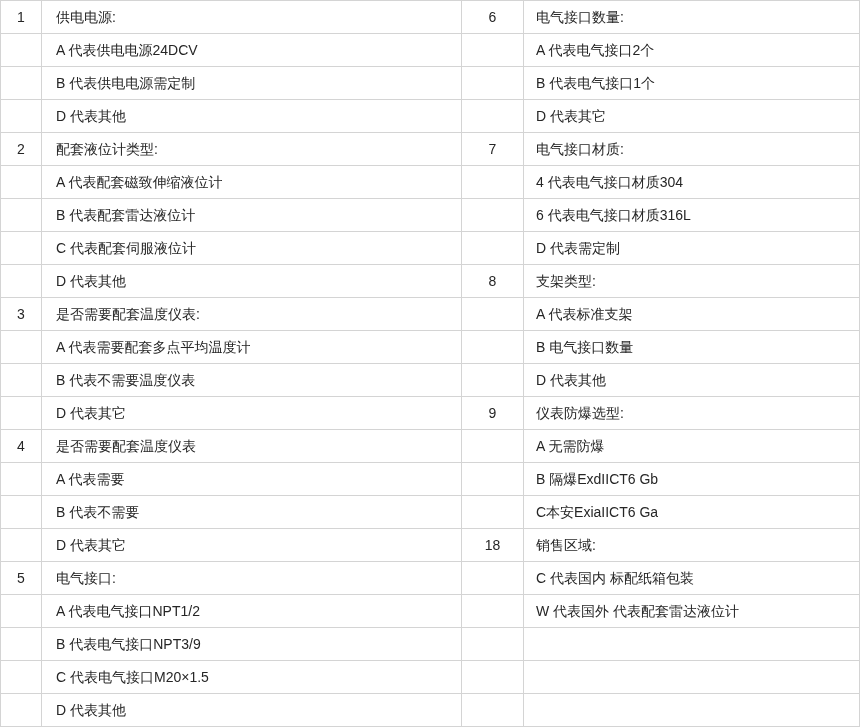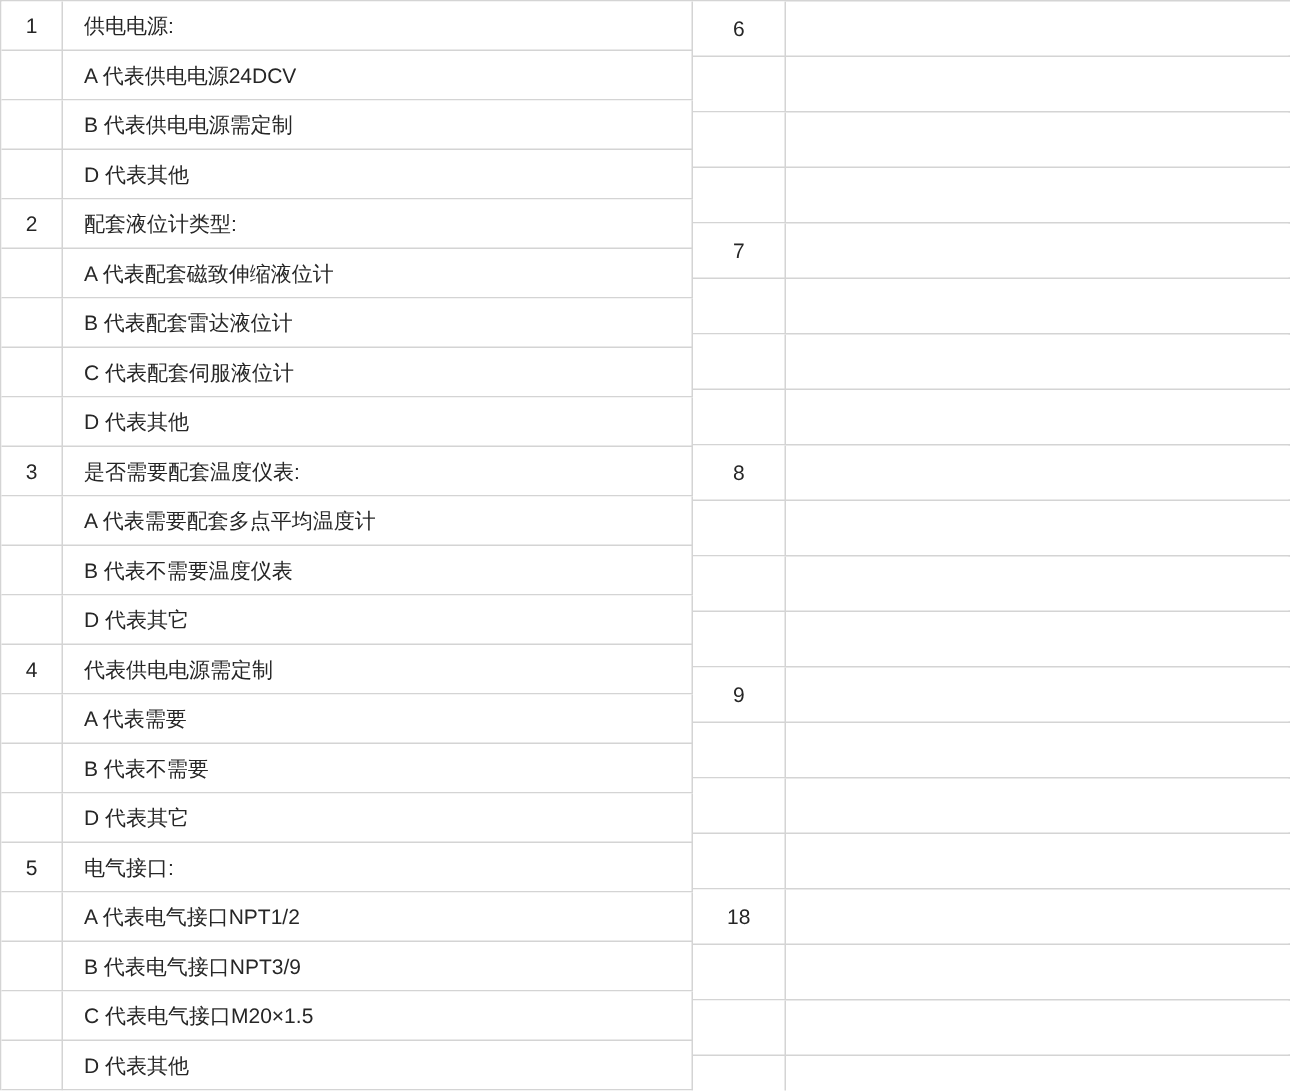--- a/index.html
+++ b/index.html
@@ -38,21 +38,21 @@
     line-height: 1;
     overflow: hidden;
     white-space: nowrap;
     background: #ffffff;
   }
   .cell.num {
     justify-content: center;
     padding: 0 2px;
   }
   .half.left  .cell.text { padding-left: 14px; }
-  .half.right .cell.text { padding-left: 12px; margin-top: 36px; }
+  .half.right .cell.text { padding-left: 12px; }
 </style>
 </head>
 <body>
 
 <div class="spec-table">
   <div class="half left" id="half-left">
       <div class="cell num">1</div>
       <div class="cell text">供电电源:</div>
       <div class="cell num"></div>
       <div class="cell text">A 代表供电电源24DCV</div>
@@ -72,21 +72,21 @@
       <div class="cell text">D 代表其他</div>
       <div class="cell num">3</div>
       <div class="cell text">是否需要配套温度仪表:</div>
       <div class="cell num"></div>
       <div class="cell text">A 代表需要配套多点平均温度计</div>
       <div class="cell num"></div>
       <div class="cell text">B 代表不需要温度仪表</div>
       <div class="cell num"></div>
       <div class="cell text">D 代表其它</div>
       <div class="cell num">4</div>
-      <div class="cell text">代表供电电源需定制</div>
+      <div class="cell text">是否需要配套温度仪表</div>
       <div class="cell num"></div>
       <div class="cell text">A 代表需要</div>
       <div class="cell num"></div>
       <div class="cell text">B 代表不需要</div>
       <div class="cell num"></div>
       <div class="cell text">D 代表其它</div>
       <div class="cell num">5</div>
       <div class="cell text">电气接口:</div>
       <div class="cell num"></div>
       <div class="cell text">A 代表电气接口NPT1/2</div>
@@ -128,21 +128,21 @@
       <div class="cell text">A 无需防爆</div>
       <div class="cell num"></div>
       <div class="cell text">B 隔爆ExdIICT6 Gb</div>
       <div class="cell num"></div>
       <div class="cell text">C本安ExiaIICT6 Ga</div>
       <div class="cell num">18</div>
       <div class="cell text">销售区域:</div>
       <div class="cell num"></div>
       <div class="cell text">C 代表国内 标配纸箱包装</div>
       <div class="cell num"></div>
-      <div class="cell text">W 代表国外 代表供电电源需定制</div>
+      <div class="cell text">W 代表国外 代表配套雷达液位计</div>
       <div class="cell num"></div>
       <div class="cell text"></div>
       <div class="cell num"></div>
       <div class="cell text"></div>
       <div class="cell num"></div>
       <div class="cell text"></div>
     </div>
 </div>
 
 </body></html>

